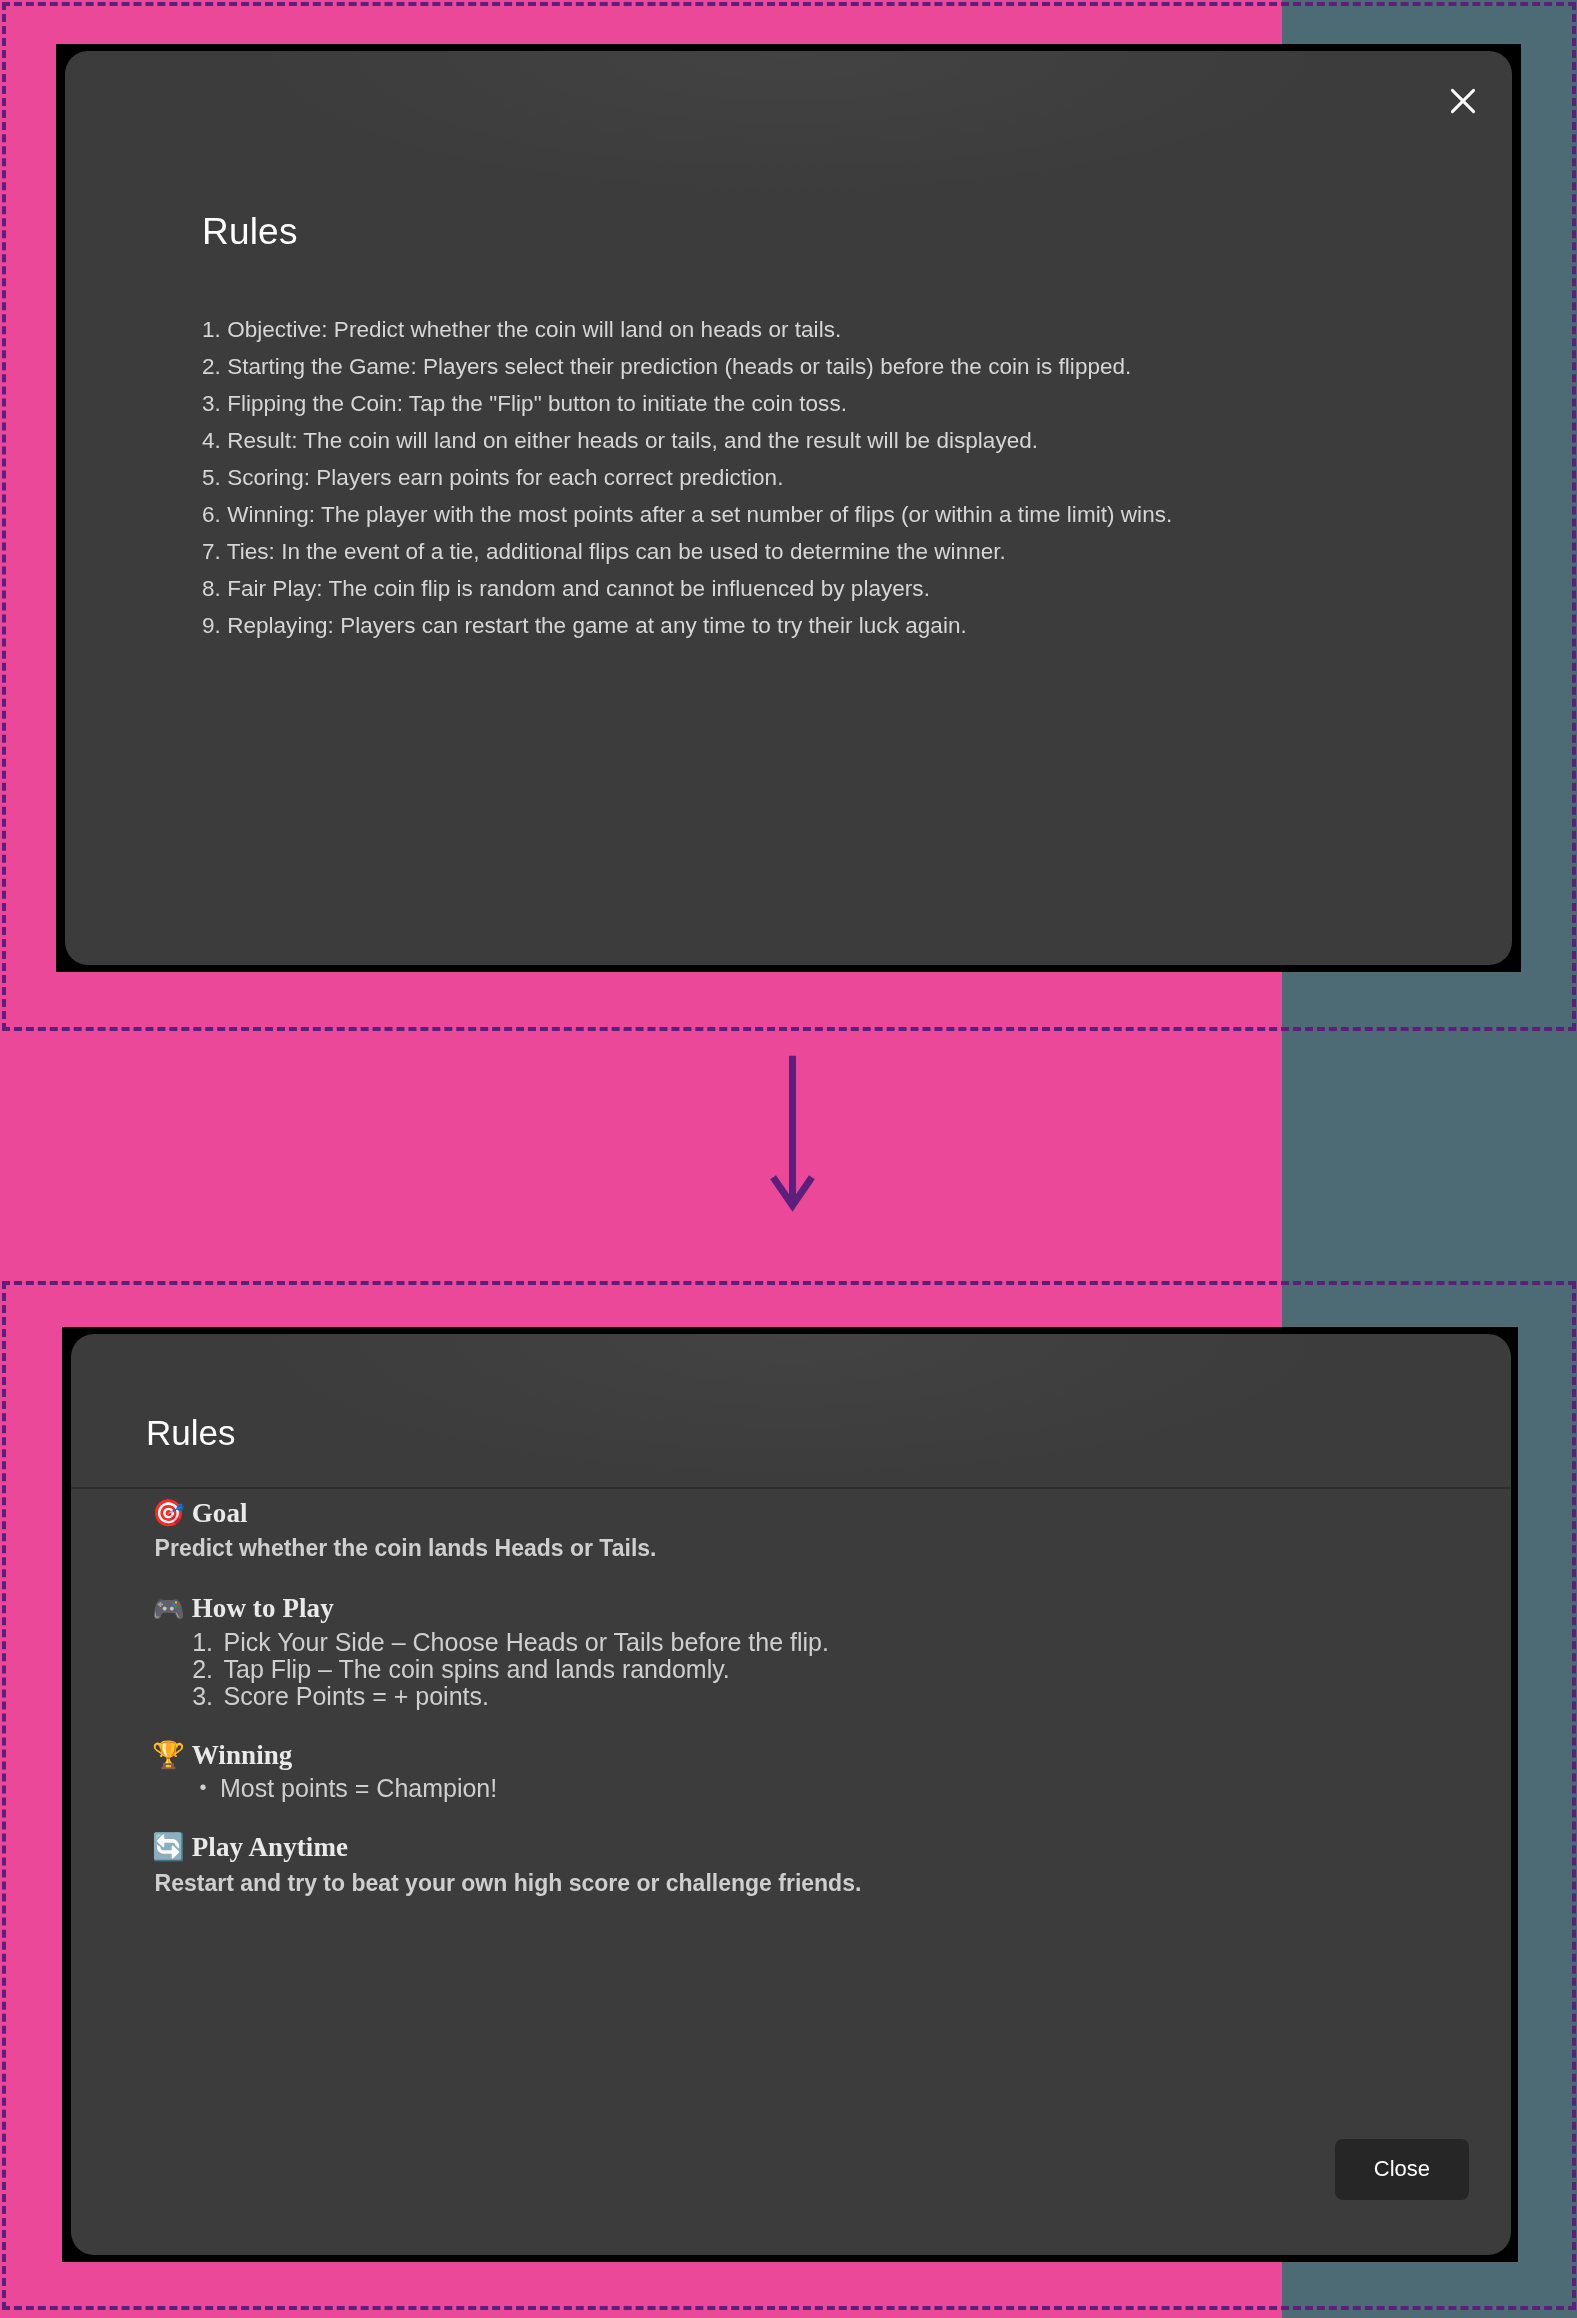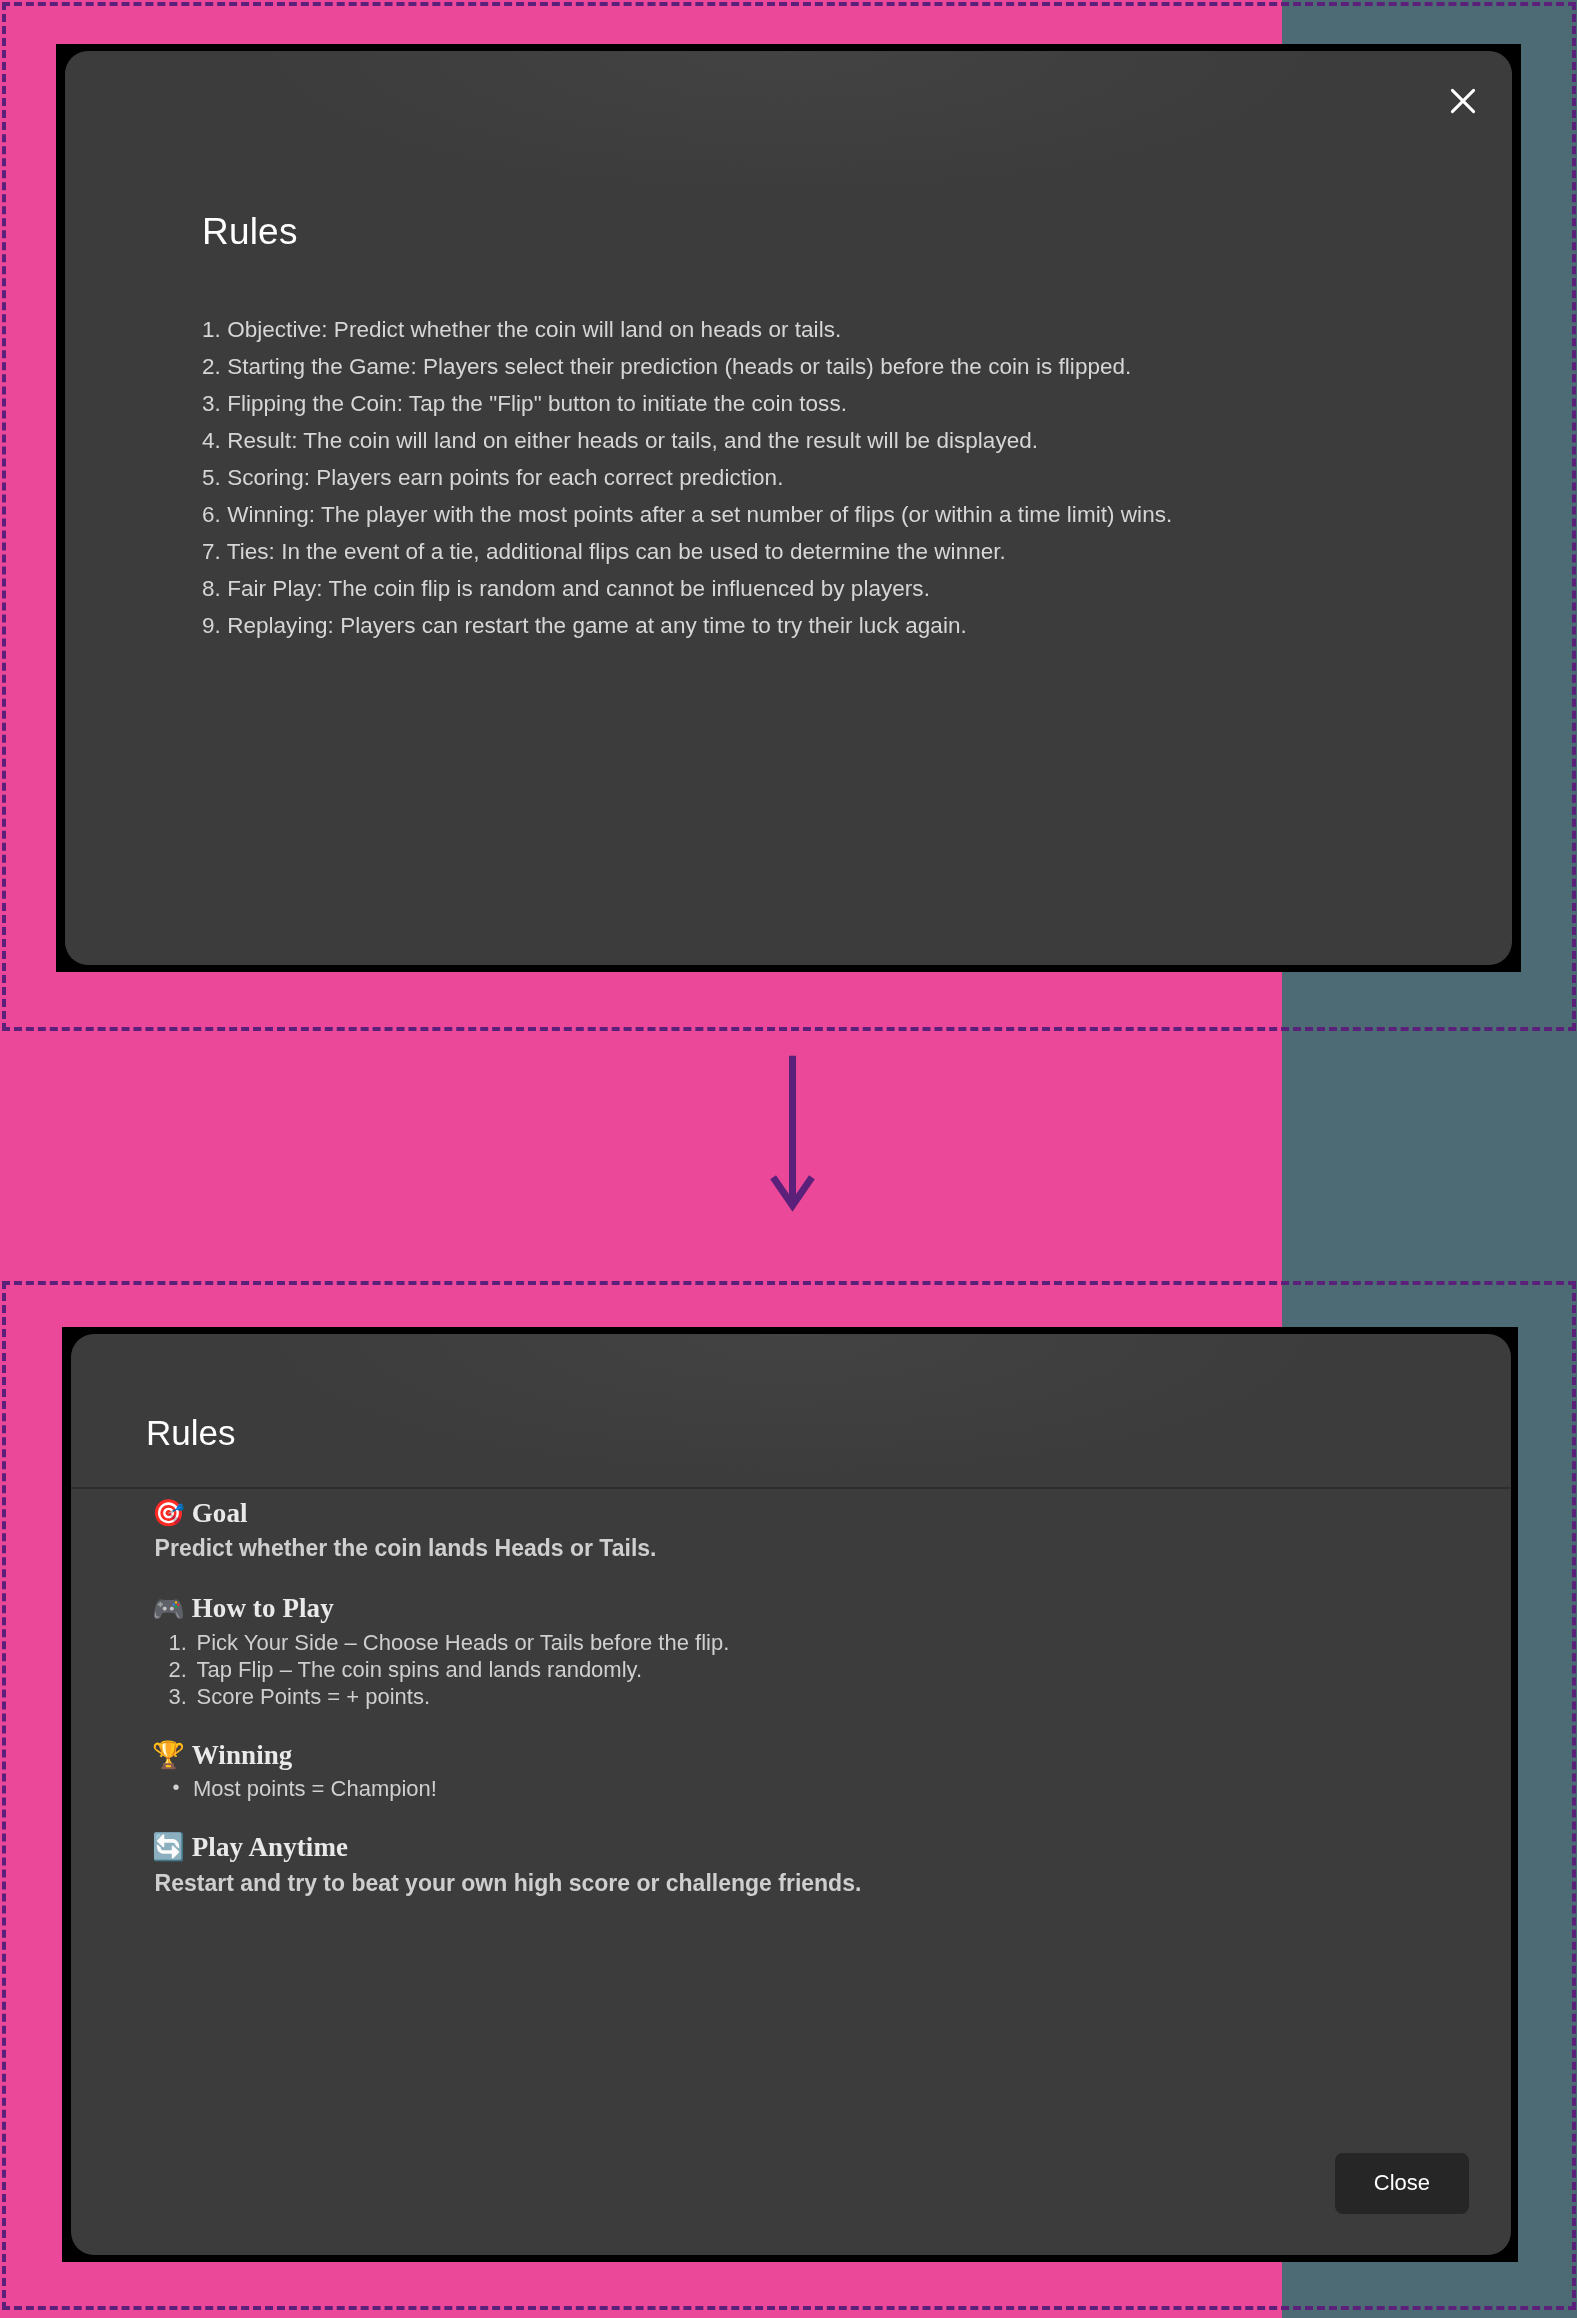--- a/index.html
+++ b/index.html
@@ -160,41 +160,42 @@
     line-height: 30px;
     color: #cfcfcf;
     padding-left: 2.6px;
     font-weight: bold;
   }
   .sec-ol, .sec-ul {
     margin: 1.8px 0 0 0;
     padding-left: 41px;
   }
   .sec-ol li, .sec-ul li {
-    font-size: 22px;
+    font-size: 25px;
     line-height: 27px;
     color: #cfcfcf;
     padding-left: 3.5px;
+    margin-left: 27px;
   }
   .sec-ol { list-style: decimal; }
   .sec-ul { list-style: none; padding-left: 16px; }
   .sec-ul li { position: relative; padding-left: 25px; }
   .sec-ul li::before {
     content: "\2022";
     position: absolute;
     left: 4.4px;
     top: -0.9px;
     color: #cfcfcf;
     font-size: 20px;
   }
 
   .close-btn {
     position: absolute;
     right: 42px;
-    bottom: 41px;
+    bottom: 55px;
     background: #262626;
     color: #ffffff;
     border: none;
     border-radius: 8px;
     font-size: 22px;
     font-family: "Liberation Sans", sans-serif;
     padding: 17.6px 39px;
     cursor: pointer;
   }
 

